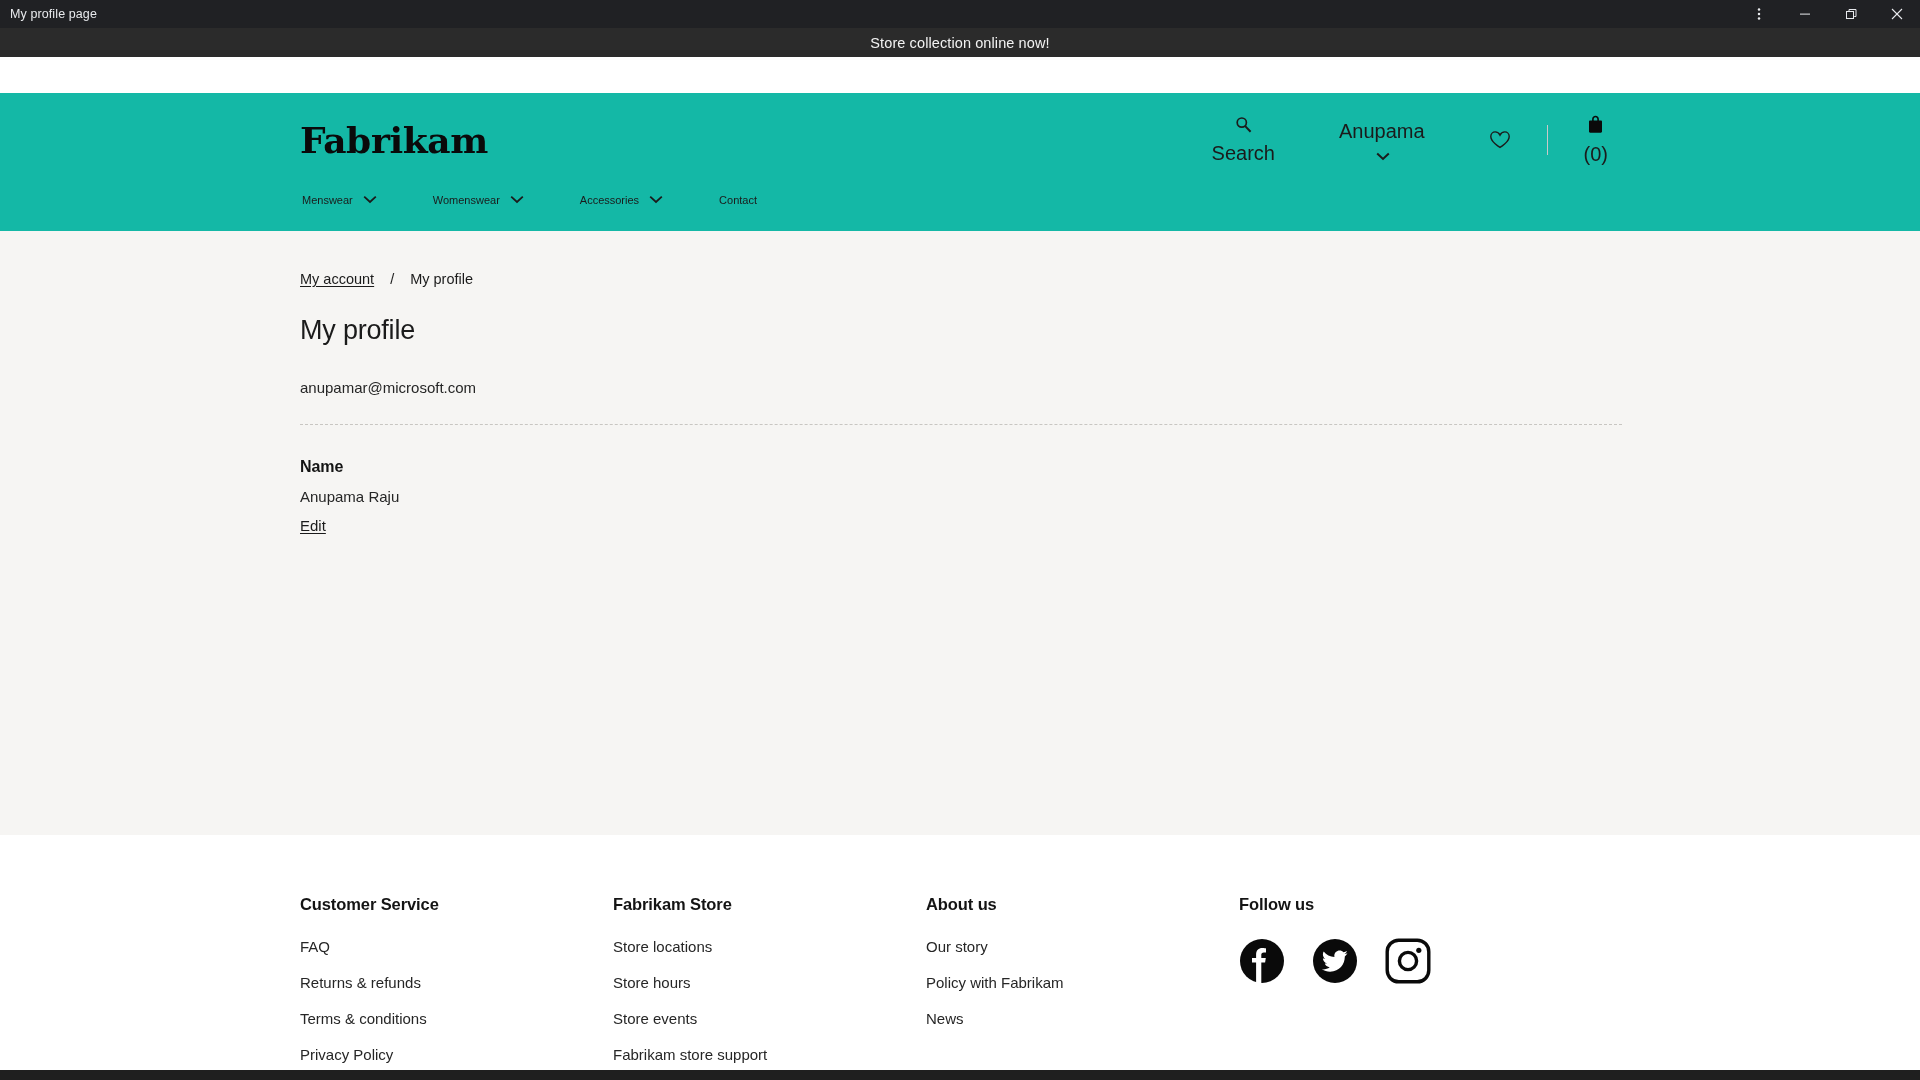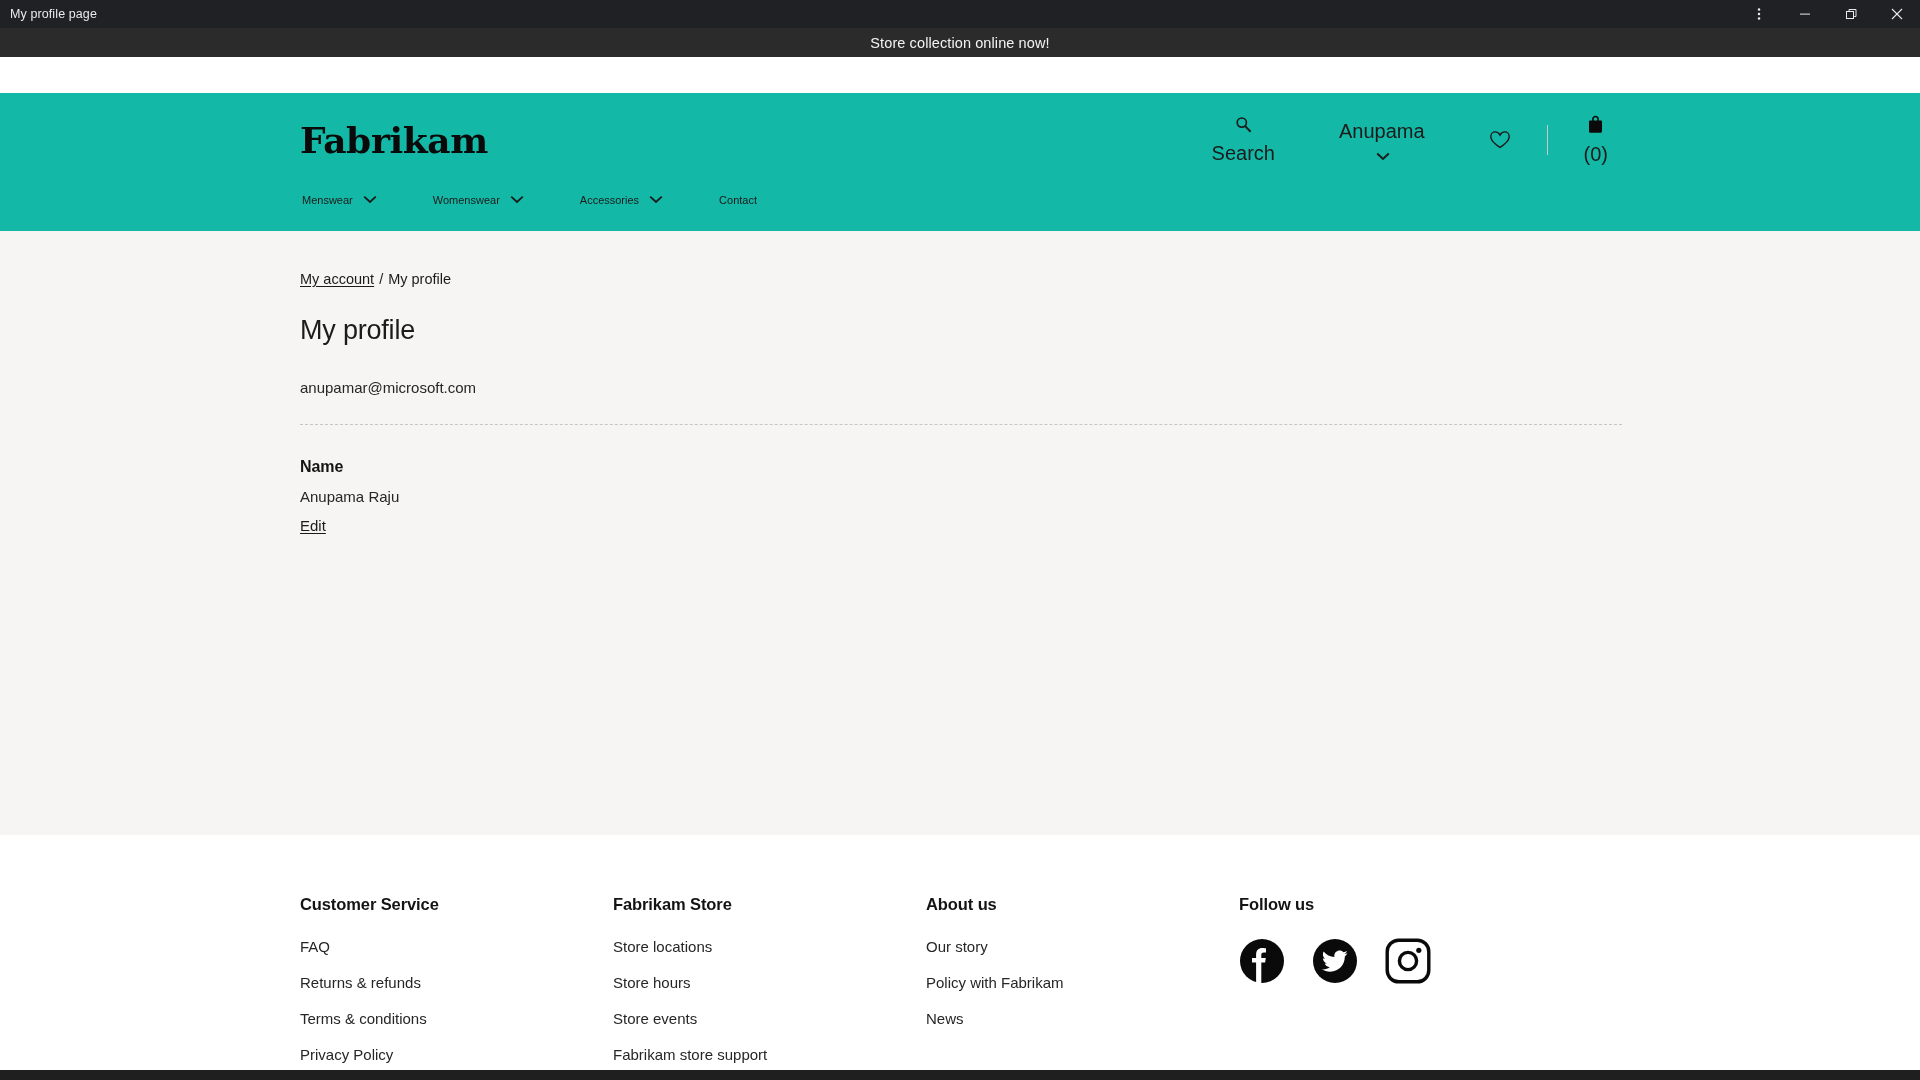--- a/index.html
+++ b/index.html
@@ -140,21 +140,21 @@
     background: #f6f5f3;
     min-height: 604px;
     padding: 0 300px;
   }
   .breadcrumb {
     padding-top: 40px;
     font-size: 14.5px;
     color: #1b1b1b;
     display: flex;
     align-items: center;
-    gap: 5px;
+    gap: 16px;
   }
   .breadcrumb a {
     color: #1b1b1b;
     text-decoration: underline;
     text-underline-offset: 2px;
     cursor: pointer;
   }
   .breadcrumb .sep { color: #1b1b1b; }
   .page-title {
     font-size: 27px;

